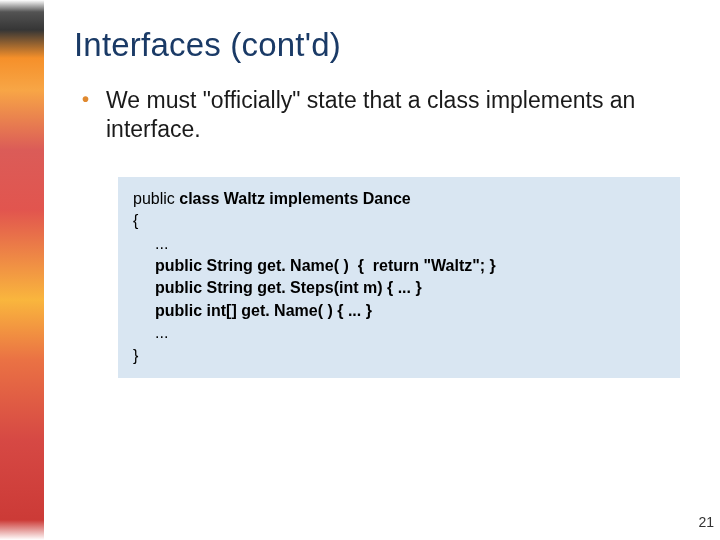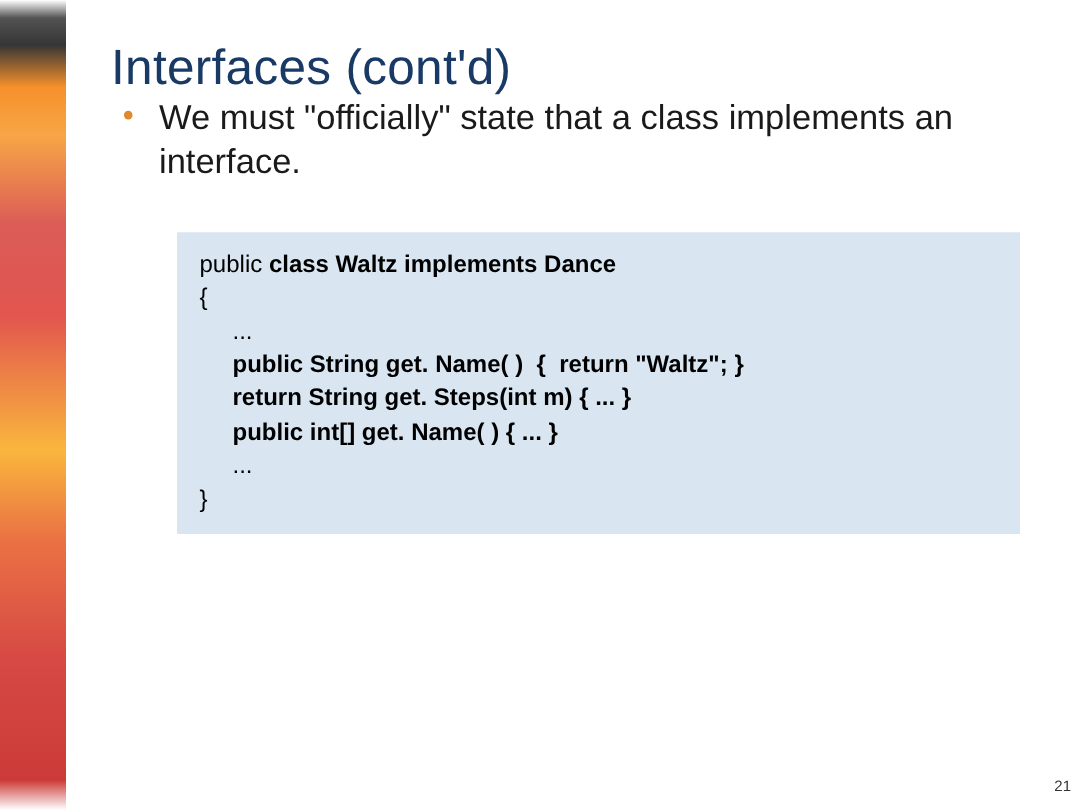--- a/index.html
+++ b/index.html
@@ -31,20 +31,21 @@
   }
   .slide {
     flex: 1;
     padding: 26px 30px 0 30px;
     position: relative;
   }
   .title {
     font-size: 33px;
     color: #1a3a66;
     font-weight: 400;
+    margin-bottom: 22px;
     letter-spacing: 0.2px;
   }
   .bullets {
     list-style: none;
     padding-left: 8px;
   }
   .bullets li {
     position: relative;
     padding-left: 24px;
     margin-bottom: 14px;
@@ -71,21 +72,21 @@
     line-height: 1.4;
     color: #000;
   }
   .codebox .line { white-space: pre; }
   .codebox .indent1 { padding-left: 22px; }
   .codebox strong { font-weight: bold; }
   .pagenum {
     position: absolute;
     bottom: 10px;
     right: 6px;
-    font-size: 10px;
+    font-size: 14px;
     color: #333;
   }
 </style>
 </head>
 <body>
 
 <div class="sidebar"></div>
 
 <div class="slide">
 
@@ -93,21 +94,21 @@
 
   <ul class="bullets">
     <li>We must "officially" state that a class implements an interface.</li>
   </ul>
 
   <div class="codebox">
     <div class="line"><span>public </span><strong>class Waltz implements Dance</strong></div>
     <div class="line">{</div>
     <div class="line indent1">...</div>
     <div class="line indent1"><strong>public String get. Name( )  {  return "Waltz"; }</strong></div>
-    <div class="line indent1"><strong>return String get. Steps(int m) { ... }</strong></div>
+    <div class="line indent1"><strong>public String get. Steps(int m) { ... }</strong></div>
     <div class="line indent1"><strong>public int[] get. Name( ) { ... }</strong></div>
     <div class="line indent1">...</div>
     <div class="line">}</div>
   </div>
 
   <div class="pagenum">21</div>
 
 </div>
 
 </body></html>

